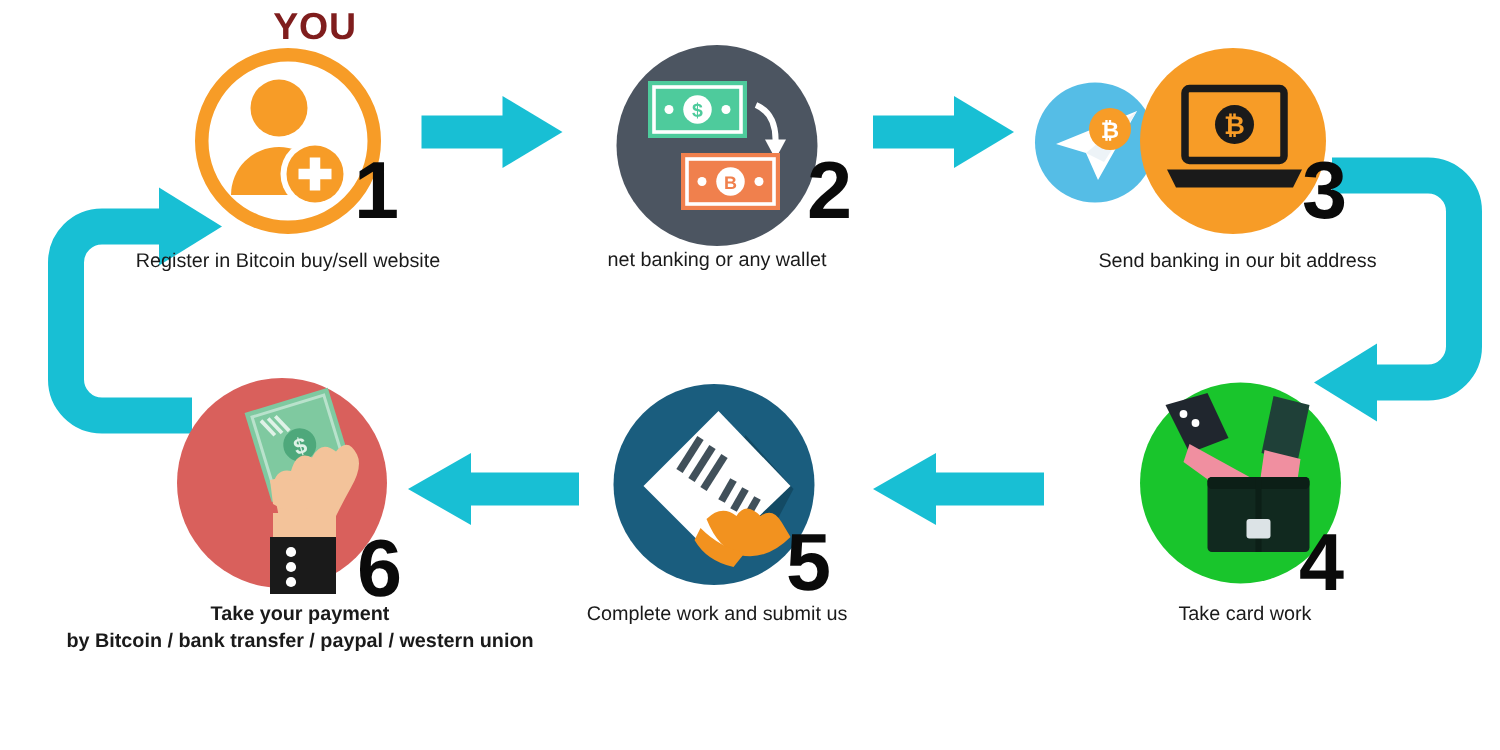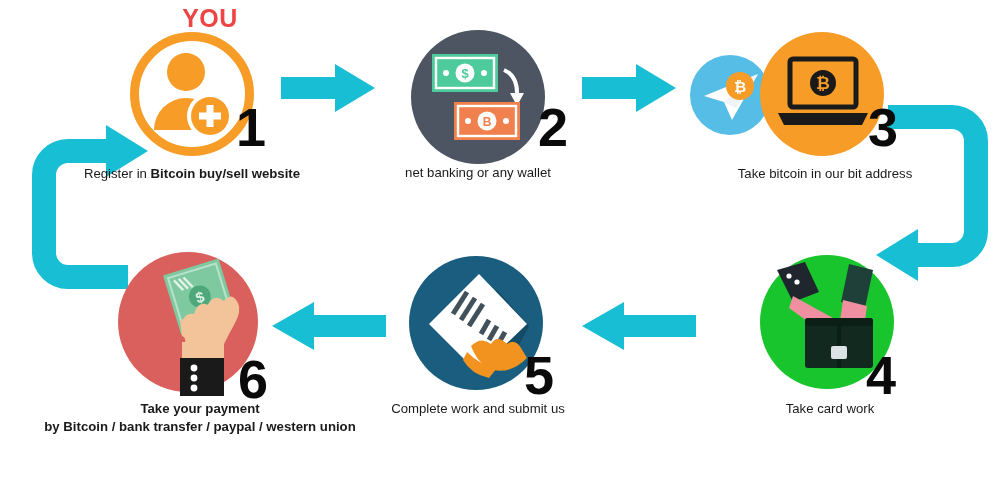--- a/index.html
+++ b/index.html
@@ -9,29 +9,29 @@
     font-family:"Liberation Sans", sans-serif;
     overflow:hidden;
   }
   #canvas{position:relative;width:1000px;height:500px;}
 
   .abs{position:absolute;}
 
   
   .toplabel{
     position:absolute;
-    font-size:25px;font-weight:bold;color:#ef4444;
+    font-size:25px;font-weight:bold;color:#7f1d1d;
     letter-spacing:.5px;text-align:center;white-space:nowrap;
   }
   .caption{
     position:absolute;
     font-size:13.2px;color:#1a1a1a;text-align:center;
     line-height:18px;white-space:nowrap;
   }
-  .caption b{font-weight:bold;}
+  .caption b{font-weight:normal;}
 
   .stepnum{
     position:absolute;
     font-size:54px;font-weight:bold;color:#0a0a0a;
     line-height:54px;font-family:"Liberation Sans", sans-serif;
   }
 
   
   .circ{position:absolute;border-radius:50%;}
   .c1{width:124px;height:124px;border:9px solid #F79C27;box-sizing:border-box;background:#fff;}
@@ -134,21 +134,21 @@
   <div class="circ c3" style="left:760px;top:32px;"></div>
   <div class="abs" style="left:776px;top:55px;">
     <svg width="94" height="78" viewBox="0 0 94 78">
       <rect x="14" y="4" width="66" height="48" rx="3" fill="none" stroke="#1A1A1A" stroke-width="5"></rect>
       <circle cx="47" cy="28" r="13" fill="#1A1A1A"></circle>
       <text x="47" y="34" font-size="17" font-weight="bold" fill="#F79C27" text-anchor="middle" font-family="Liberation Sans, sans-serif">₿</text>
       <path d="M 2 58 L 92 58 L 86 70 L 8 70 Z" fill="#1A1A1A"></path>
     </svg>
   </div>
   <div class="stepnum" style="left:868px;top:100px;">3</div>
-  <div class="caption" style="left:690px;top:165px;width:270px;">Take bitcoin in our bit address</div>
+  <div class="caption" style="left:690px;top:165px;width:270px;">Send banking in our bit address</div>
 
   <div class="circ c4" style="left:760px;top:255px;"></div>
   <div class="abs" style="left:775px;top:262px;">
     <svg width="110" height="118" viewBox="0 0 110 118">
 
       <path d="M 2 8 L 30 0 L 44 30 L 18 40 Z" fill="#20262E"></path>
       <circle cx="14" cy="14" r="2.6" fill="#ffffff"></circle>
       <circle cx="22" cy="20" r="2.6" fill="#ffffff"></circle>
       <path d="M 18 34 L 58 56 L 50 72 L 14 46 Z" fill="#F08FA0"></path>
       <path d="M 44 52 L 66 64 L 60 74 L 40 62 Z" fill="#F08FA0"></path>

